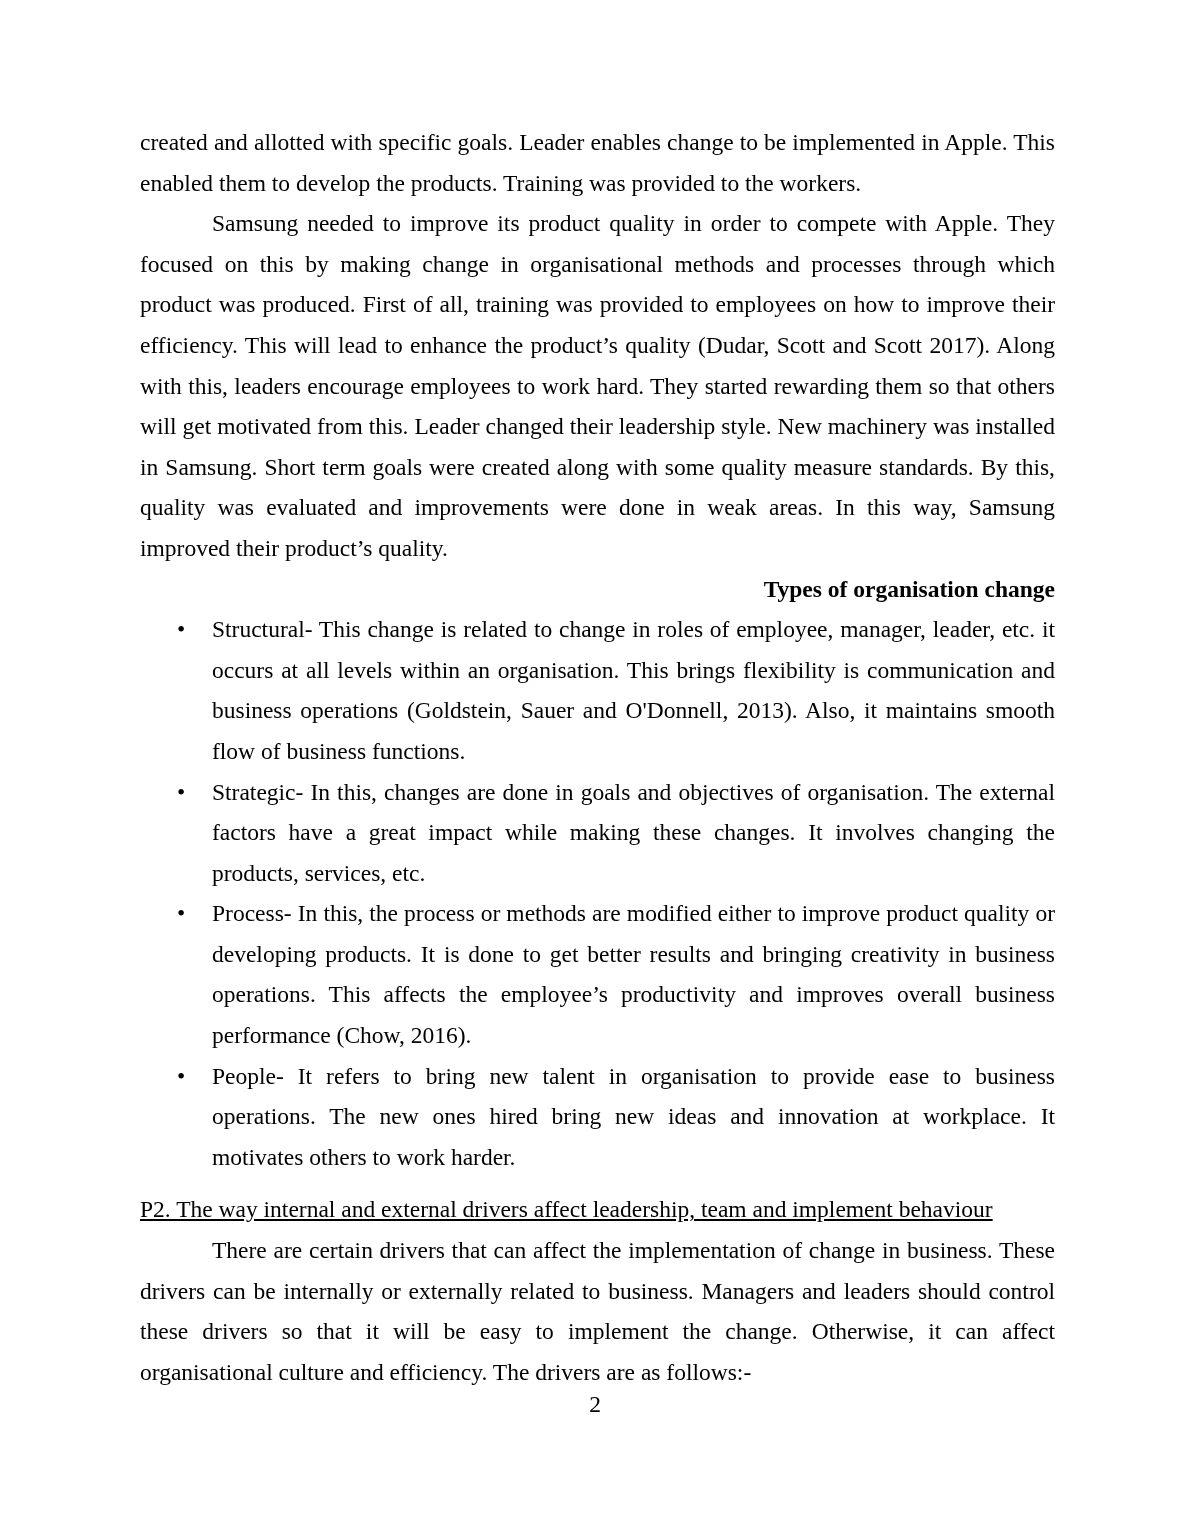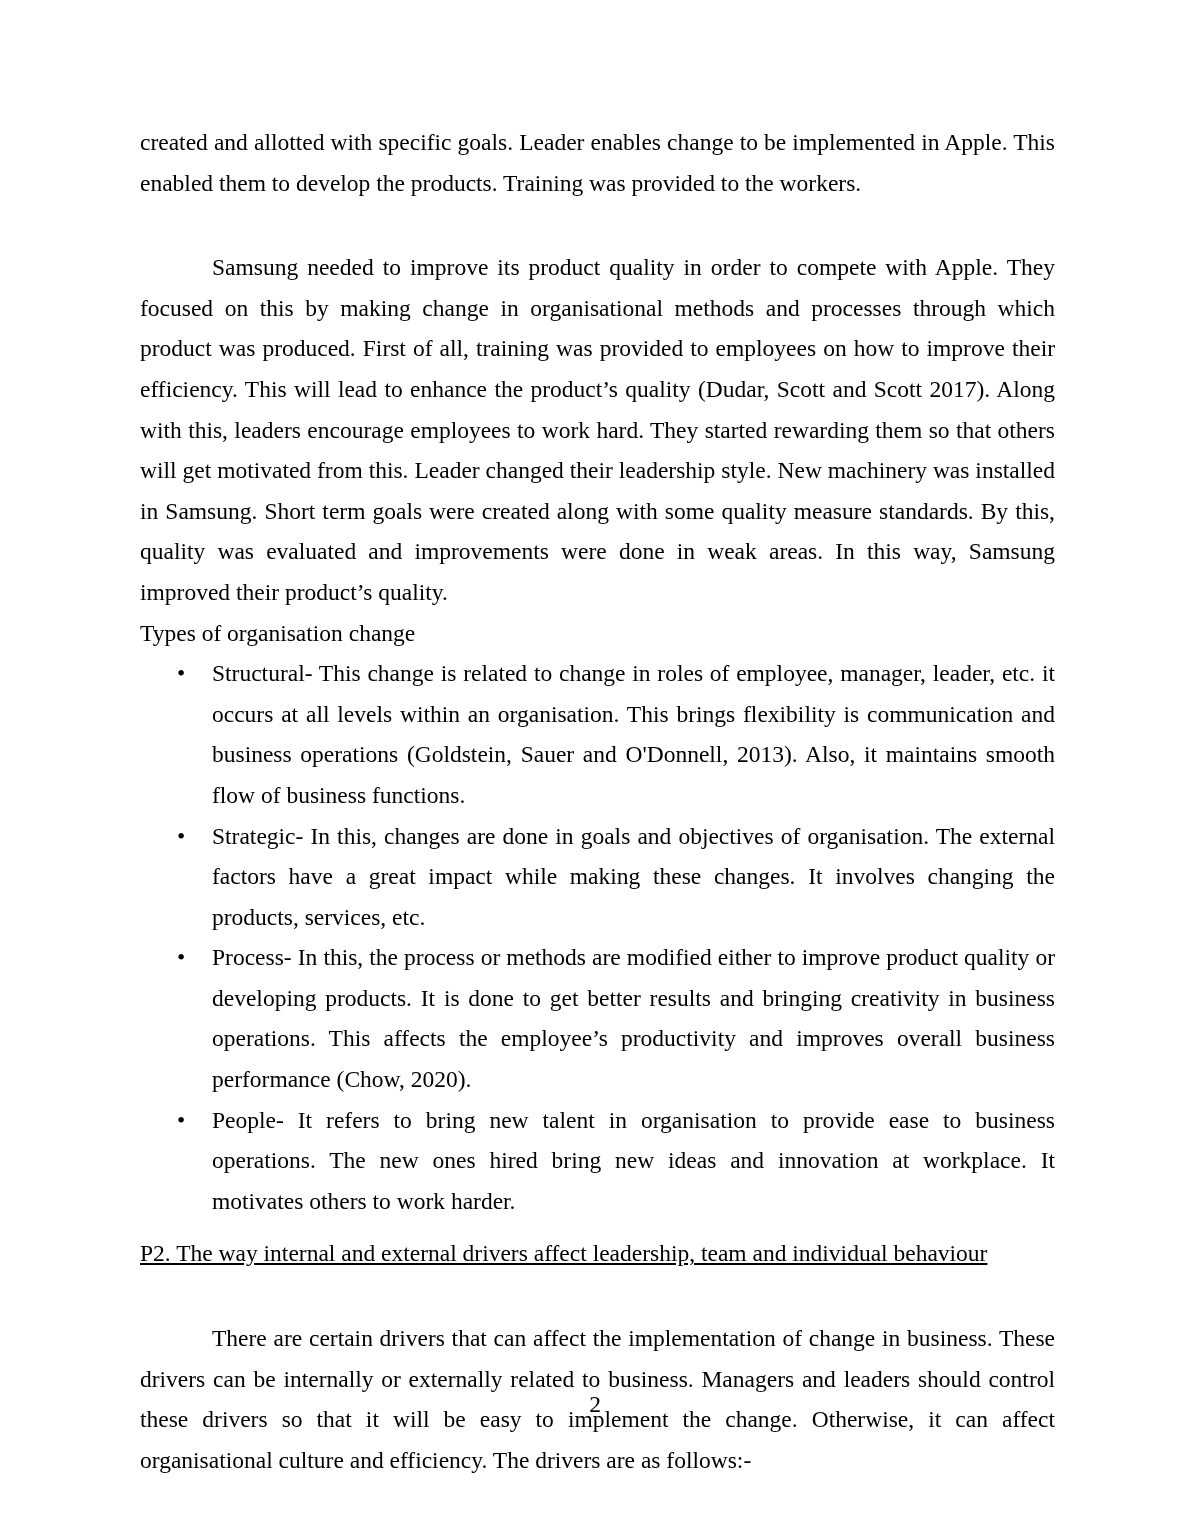--- a/index.html
+++ b/index.html
@@ -31,26 +31,25 @@
     font-size: 23.5px;
     line-height: 40.6px;
     text-align: justify;
   }
   .para {
     margin: 0;
     text-align: justify;
   }
   .para.indented {
     text-indent: 72px;
-    margin-top: 44px;
   }
   .bold-heading {
     margin: 0;
-    font-weight: normal;
-    text-align: left;
+    font-weight: bold;
+    text-align: right;
   }
   ul.bullet-list {
     margin: 0;
     padding: 0;
     list-style: none;
   }
   ul.bullet-list li {
     position: relative;
     padding-left: 72px;
     text-align: justify;
@@ -97,29 +96,29 @@
       <li>
         <span class="bullet-marker">•</span>
         <span class="bullet-term">Structural-</span><span> This change is related to change in roles of employee, manager, leader, etc. it occurs at all levels within an organisation.  This brings flexibility is communication and business operations (Goldstein, Sauer and O'Donnell, 2013). Also, it maintains smooth flow of business functions.</span>
       </li>
       <li>
         <span class="bullet-marker">•</span>
         <span class="bullet-term">Strategic-</span><span> In this, changes are done in goals and objectives of organisation. The external factors have a great impact while making these changes. It involves changing the products, services, etc.</span>
       </li>
       <li>
         <span class="bullet-marker">•</span>
-        <span class="bullet-term">Process-</span><span> In this, the process or methods are modified either to improve product quality or developing products. It is done to get better results and bringing creativity in business operations. This affects the employee’s productivity and improves overall business performance (Chow, 2020).</span>
+        <span class="bullet-term">Process-</span><span> In this, the process or methods are modified either to improve product quality or developing products. It is done to get better results and bringing creativity in business operations. This affects the employee’s productivity and improves overall business performance (Chow, 2016).</span>
       </li>
       <li>
         <span class="bullet-marker">•</span>
         <span class="bullet-term">People-</span><span> It refers to bring new talent in organisation to provide ease to business operations. The new ones hired bring new ideas and innovation at workplace. It motivates others to work harder.</span>
       </li>
     </ul>
 
-    <p class="underlined-heading">P2. The way internal and external drivers affect leadership, team and individual behaviour</p>
+    <p class="underlined-heading">P2. The way internal and external drivers affect leadership, team and implement behaviour</p>
 
     <p class="para indented">There are certain drivers that can affect the implementation of change in business. These drivers can be internally or externally related to business. Managers and leaders should control these drivers so that it will be easy to implement the change. Otherwise, it can affect organisational culture and efficiency. The drivers are as follows:-</p>
 
   </div>
 
   <div class="page-footer">
     <span>2</span>
   </div>
 </div>
 

